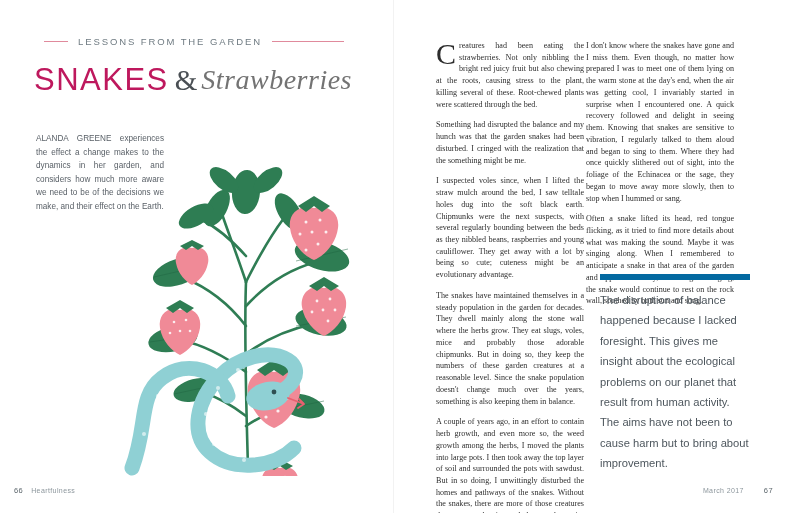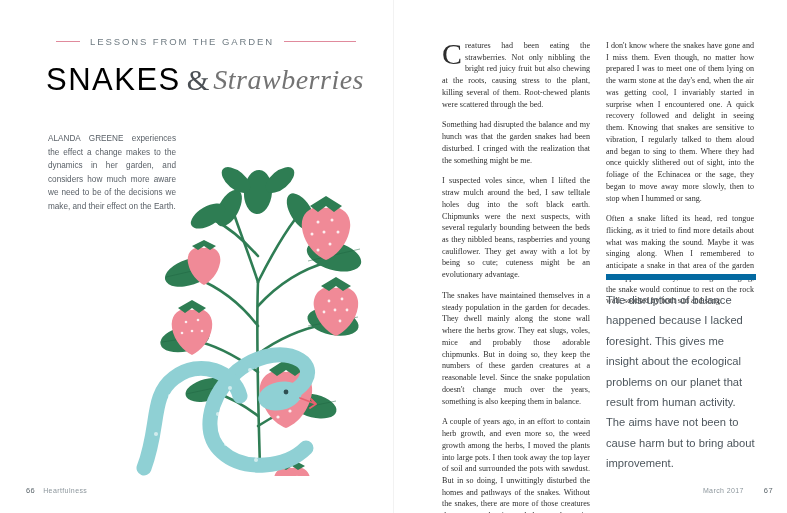--- a/index.html
+++ b/index.html
@@ -7,21 +7,20 @@
     width: 787px; height: 513px;
     background: #ffffff;
     font-family: "Liberation Serif", serif;
     overflow: hidden;
   }
   .spread {
     position: relative;
     width: 787px; height: 513px;
     background: #ffffff;
     display: flex;
-    padding-left: 12px;
   }
 
   
   .page-left {
     position: relative;
     width: 394px; height: 513px;
     background: #ffffff;
   }
   .kicker-row {
     position: absolute;
@@ -45,21 +44,21 @@
     position: absolute;
     top: 62px; left: 34px;
     width: 340px;
     height: 52px;
   }
   .title-snakes {
     font-family: "Liberation Sans", sans-serif;
     font-weight: 300;
     font-size: 31px;
     letter-spacing: 1.5px;
-    color: #000000;
+    color: #be185d;
     display: inline-block;
     vertical-align: middle;
   }
   .title-amp {
     font-family: "Liberation Serif", serif;
     font-size: 29px;
     color: #4a4f54;
     display: inline-block;
     vertical-align: middle;
     margin: 0 4px 0 6px;
@@ -99,21 +98,21 @@
   .col {
     position: absolute;
     top: 40px;
     width: 148px;
     font-size: 8.1px;
     line-height: 1.45;
     text-align: justify;
     color: #2d2d2d;
   }
   .col.c1 { left: 42px; }
-  .col.c2 { left: 206px; }
+  .col.c2 { left: 192px; }
   .col p { margin-bottom: 9px; text-indent: 0; }
 
   .dropcap-para { position: relative; min-height: 30px; }
   .dropcap {
     float: left;
     font-family: "Liberation Serif", serif;
     font-size: 30px;
     line-height: 25px;
     padding: 1px 3px 0 0;
     color: #2d2d2d;
@@ -323,21 +322,21 @@
       <span class="pgnum">66</span>
       <span>Heartfulness</span>
     </div>
   </div>
 
   <div class="gutter"></div>
 
   <div class="page-right">
 
     <div class="col c1">
-      <p class="dropcap-para"><span class="dropcap">C</span><span>reatures had been eating the strawberries. Not only nibbling the bright red juicy fruit but also chewing at the roots, causing stress to the plant, killing several of them. Root-chewed plants were scattered through the bed.</span></p>
+      <p class="dropcap-para"><span class="dropcap">C</span><span>reatures had been eating the strawberries. Not only nibbling the bright red juicy fruit but also chewing at the roots, causing stress to the plant, killing several of these. Root-chewed plants were scattered through the bed.</span></p>
       <p>Something had disrupted the balance and my hunch was that the garden snakes had been disturbed. I cringed with the realization that the something might be me.</p>
       <p>I suspected voles since, when I lifted the straw mulch around the bed, I saw telltale holes dug into the soft black earth. Chipmunks were the next suspects, with several regularly bounding between the beds as they nibbled beans, raspberries and young cauliflower. They get away with a lot by being so cute; cuteness might be an evolutionary advantage.</p>
       <p>The snakes have maintained themselves in a steady population in the garden for decades. They dwell mainly along the stone wall where the herbs grow. They eat slugs, voles, mice and probably those adorable chipmunks. But in doing so, they keep the numbers of these garden creatures at a reasonable level. Since the snake population doesn't change much over the years, something is also keeping them in balance.</p>
       <p>A couple of years ago, in an effort to contain herb growth, and even more so, the weed growth among the herbs, I moved the plants into large pots. I then took away the top layer of soil and surrounded the pots with sawdust. But in so doing, I unwittingly disturbed the homes and pathways of the snakes. Without the snakes, there are more of those creatures that eat strawberries and destroy the entire plant.</p>
     </div>
 
     <div class="col c2">
       <p>I don't know where the snakes have gone and I miss them. Even though, no matter how prepared I was to meet one of them lying on the warm stone at the day's end, when the air was getting cool, I invariably started in surprise when I encountered one. A quick recovery followed and delight in seeing them. Knowing that snakes are sensitive to vibration, I regularly talked to them aloud and began to sing to them. Where they had once quickly slithered out of sight, into the foliage of the Echinacea or the sage, they began to move away more slowly, then to stop when I hummed or sang.</p>
       <p>Often a snake lifted its head, red tongue flicking, as it tried to find more details about what was making the sound. Maybe it was singing along. When I remembered to anticipate a snake in that area of the garden and approach slowly, humming or singing, the snake would continue to rest on the rock wall, soothed by both sun and song.</p>
     </div>

